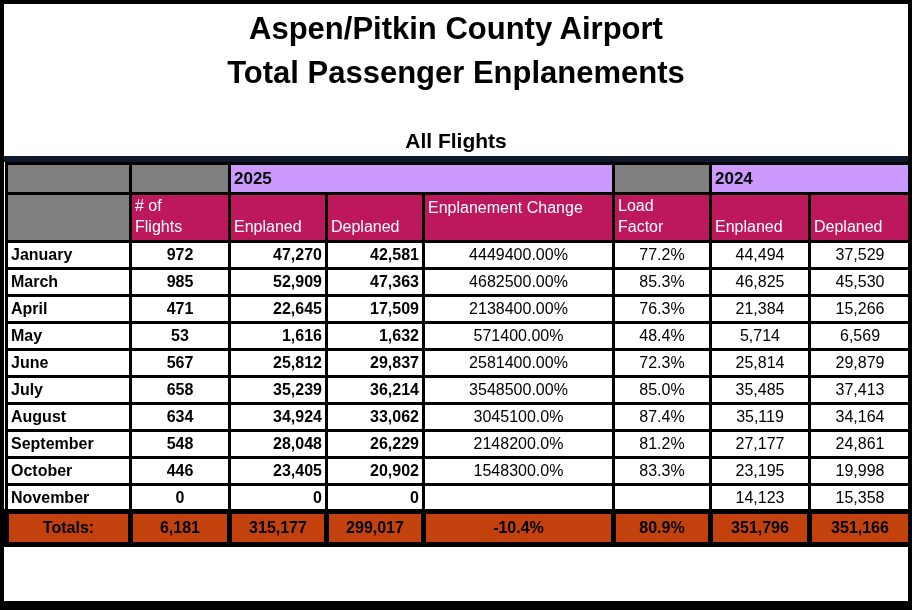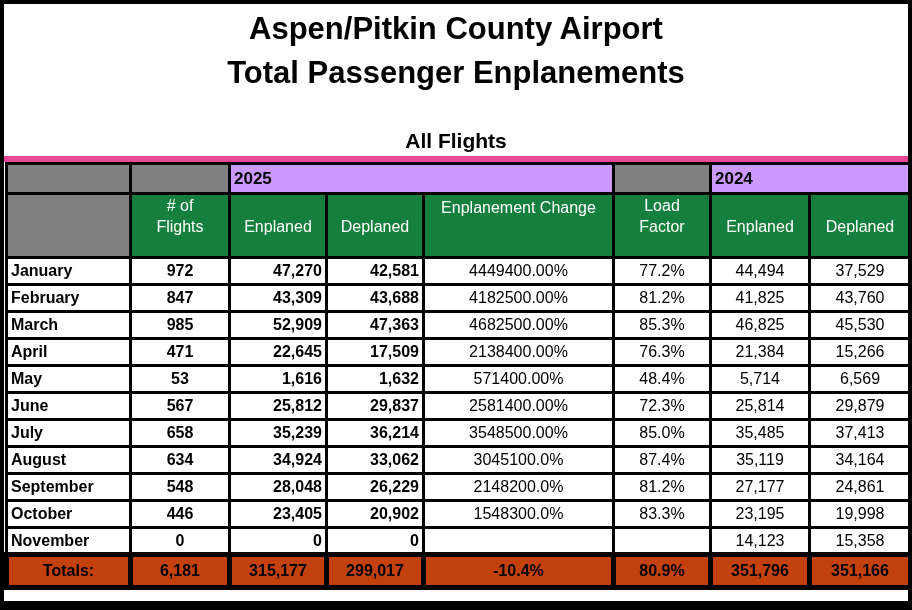--- a/index.html
+++ b/index.html
@@ -11,21 +11,21 @@
     background: #ffffff;
     border: 4px solid #000000;
     border-bottom-width: 9px;
     font-family: "Liberation Sans", "DejaVu Sans", sans-serif;
     color: #000000;
     overflow: hidden;
   }
 
   .title-block {
     height: 158px;
-    border-bottom: 6px solid #ec4899;
+    border-bottom: 6px solid #0f172a;
     display: flex;
     flex-direction: column;
     align-items: center;
     text-align: center;
   }
   .title-line { font-size: 31px; font-weight: bold; line-height: 44px; margin: 0; }
   .title-line.first { margin-top: 3px; }
   .subtitle { font-size: 21px; font-weight: bold; margin-top: auto; margin-bottom: 3px; }
 
   table.enpl {
@@ -43,27 +43,27 @@
 
   
   tr.year-row { height: 30px; }
   tr.year-row .gray { background: #808080; }
   tr.year-row .band { background: #CC99FF; text-align: left; font-weight: bold; font-size: 17px; }
 
   
   tr.colhead-row { height: 48px; }
   tr.colhead-row .gray { background: #808080; }
   tr.colhead-row th {
-    background: #15803d;
+    background: #be185d;
     color: #ffffff;
     font-weight: normal;
     font-size: 16px;
-    text-align: center;
+    text-align: left;
     vertical-align: bottom;
-    padding-bottom: 19px;
+    padding-bottom: 3px;
     white-space: pre-line;
     line-height: 21px;
   }
   tr.colhead-row th.top-align { vertical-align: top; padding-top: 2px; }
 
   
   tr.data-row { height: 27px; }
   tr.data-row td { background: #ffffff; }
   td.month { font-weight: bold; text-align: left; padding-left: 4px; }
   td.flights { font-weight: bold; text-align: center; }
@@ -128,30 +128,20 @@
     <tbody id="rows-body">
         <tr class="data-row">
     <td class="month">January</td>
     <td class="flights">972</td>
     <td class="num-r">47,270</td>
     <td class="num-r">42,581</td>
     <td class="center-n">4449400.00%</td>
     <td class="center-n">77.2%</td>
     <td class="center-n">44,494</td>
     <td class="center-n">37,529</td>
-  </tr>
-        <tr class="data-row">
-    <td class="month">February</td>
-    <td class="flights">847</td>
-    <td class="num-r">43,309</td>
-    <td class="num-r">43,688</td>
-    <td class="center-n">4182500.00%</td>
-    <td class="center-n">81.2%</td>
-    <td class="center-n">41,825</td>
-    <td class="center-n">43,760</td>
   </tr>
         <tr class="data-row">
     <td class="month">March</td>
     <td class="flights">985</td>
     <td class="num-r">52,909</td>
     <td class="num-r">47,363</td>
     <td class="center-n">4682500.00%</td>
     <td class="center-n">85.3%</td>
     <td class="center-n">46,825</td>
     <td class="center-n">45,530</td>

